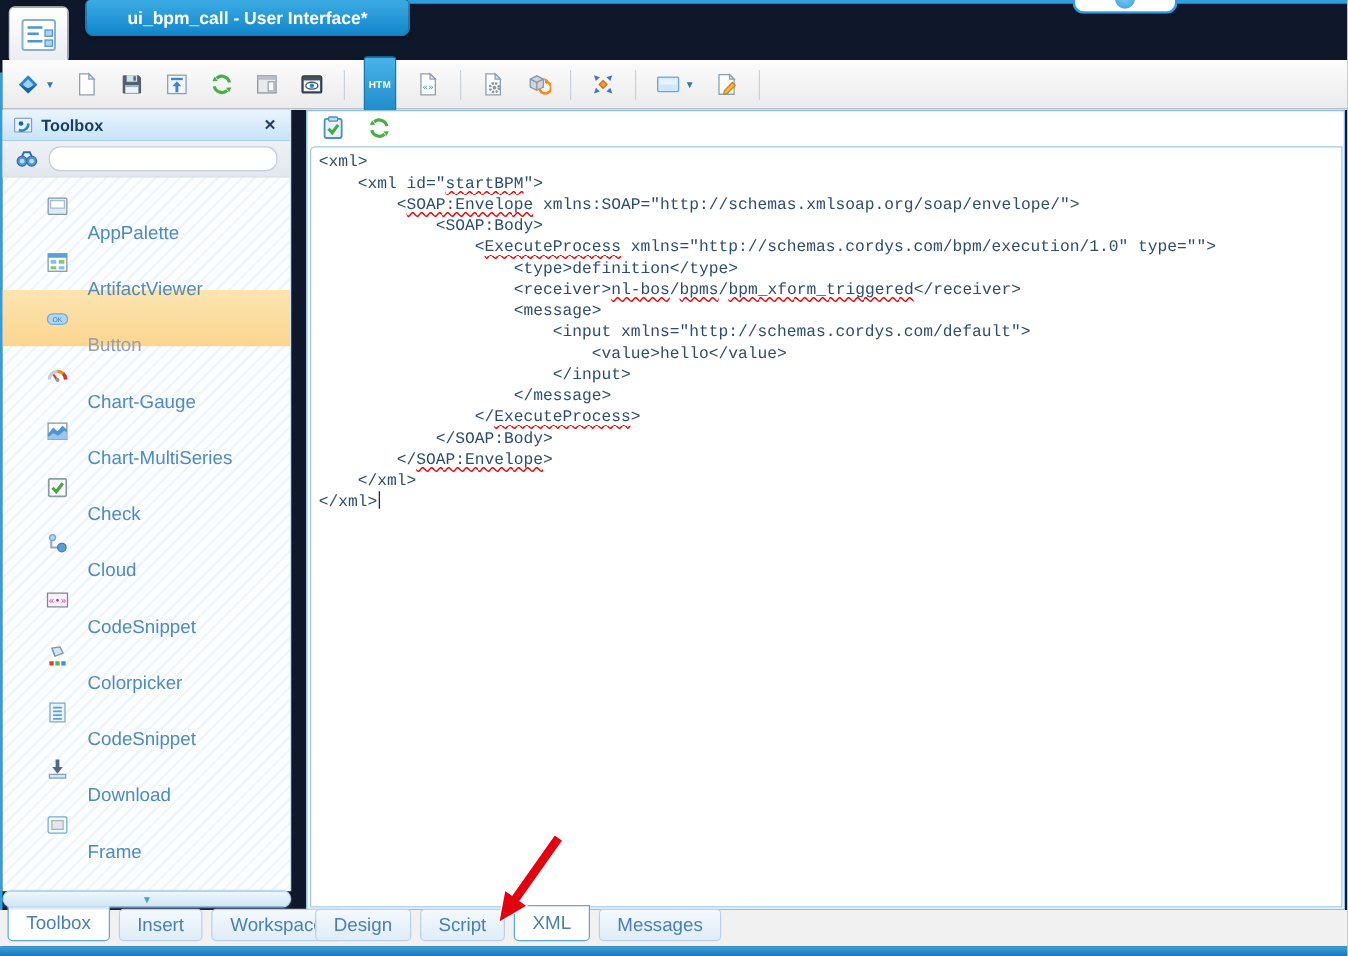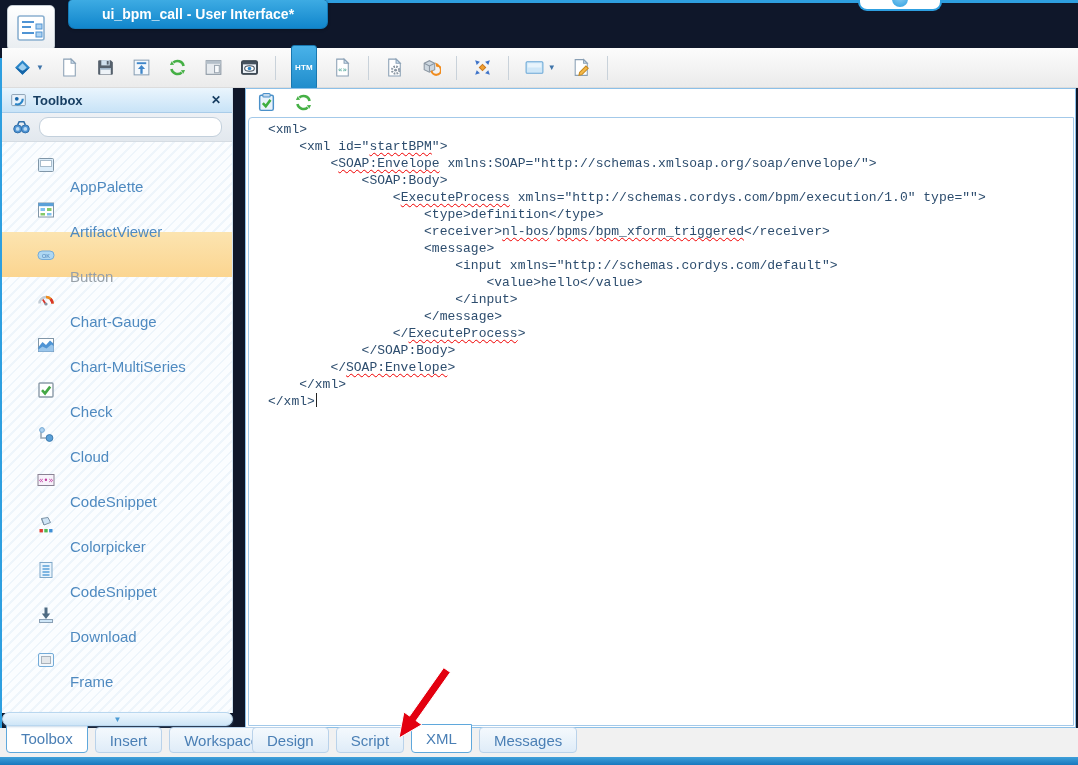--- a/index.html
+++ b/index.html
@@ -60,21 +60,21 @@
   .main-tabs{left:252px;}
   .tab{background:linear-gradient(#f4f9fd,#dfecf8);border:1px solid #b9d2ea;border-radius:4px;
        color:#4a7fb5;font-size:15px;display:flex;align-items:center;padding:0 14px;cursor:pointer;white-space:nowrap;}
   .tab.active{background:#fff;border:1px solid #5fa8dc;margin-top:-3px;border-radius:0 0 4px 4px;}
   .more-arrow{color:#2e9fe0;font-size:11px;align-self:center;margin-left:0;cursor:pointer;}
   
   .editor{position:absolute;left:245px;top:88px;width:831px;height:640px;border:1px solid #8cc0e8;
           box-sizing:border-box;background:#fff;}
   .ed-toolbar{height:27px;display:flex;align-items:center;gap:12px;padding-left:8px;}
   .code{position:absolute;left:2px;top:28px;right:1px;bottom:1px;border:1px solid #a3c9e9;
-        border-radius:4px 0 0 0;padding:3px 19px;overflow:hidden;
+        border-radius:4px 0 0 0;padding:3px 6px;overflow:hidden;
         font-family:"Liberation Mono","DejaVu Sans Mono",monospace;font-size:13px;line-height:17px;color:#2d4d6e;}
   .cl{white-space:pre;}
   .squig{text-decoration:underline wavy #f00000 1px;text-underline-offset:2px;text-decoration-skip-ink:none;}
   .caret{display:inline-block;width:1px;height:14px;background:#222;vertical-align:-2px;margin-left:1px;}
   
   .arrow-svg{position:absolute;left:385px;top:662px;width:80px;height:84px;z-index:5;pointer-events:none;}
   .bottom-bar{position:absolute;left:0;top:757px;width:1078px;height:8px;
           background:linear-gradient(#3fa0da,#1878be);}
 </style>
 </head>

